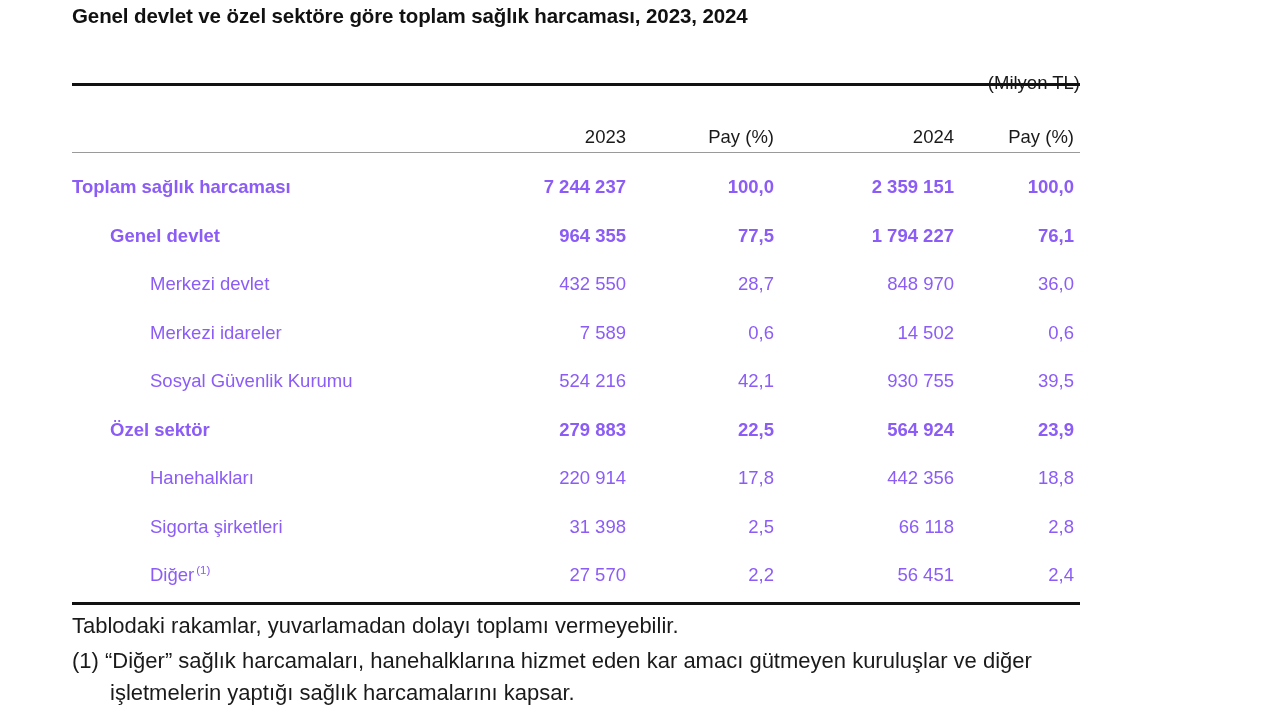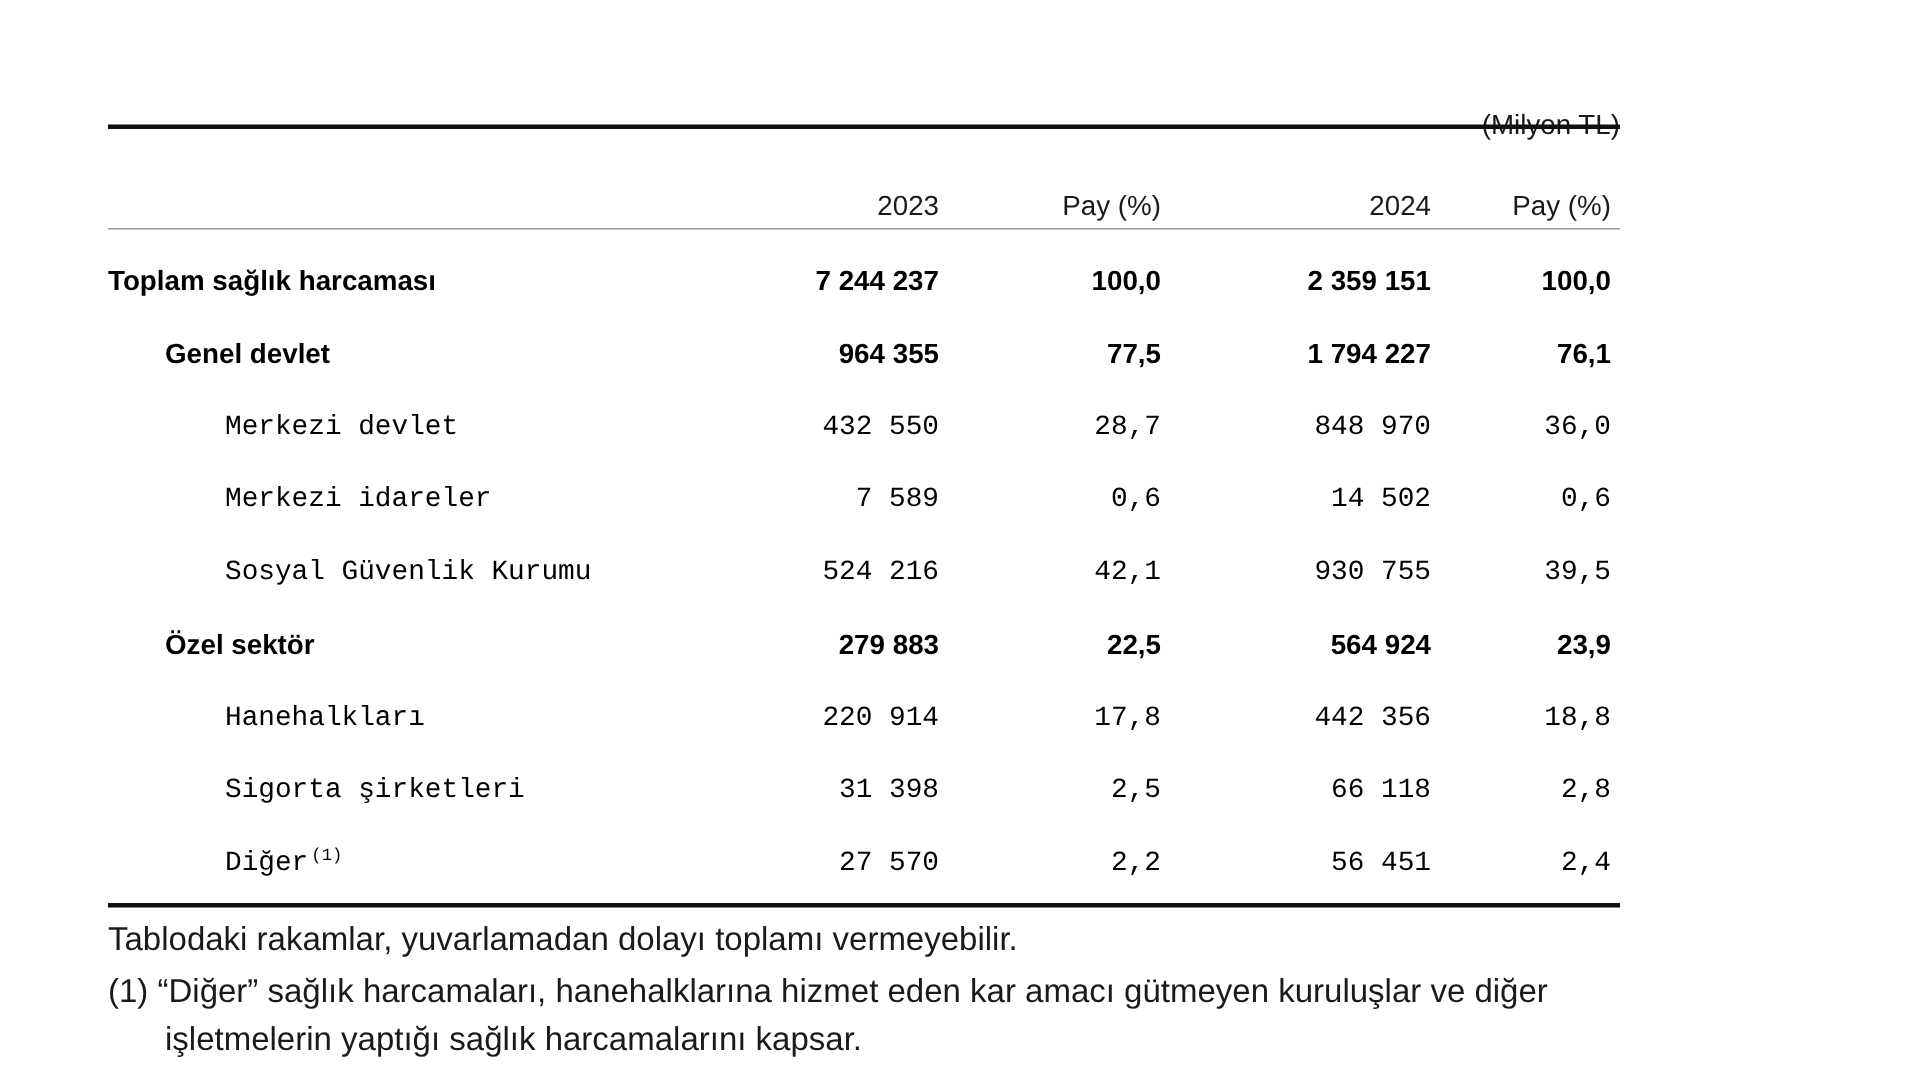--- a/index.html
+++ b/index.html
@@ -95,29 +95,29 @@
   }
   th.label, td.label {
     text-align: left;
   }
 
   tbody td {
     padding: 0;
     height: 48.5px;
     vertical-align: middle;
     font-size: 18.5px;
-    color: #000000;
+    color: #8b5cf6;
   }
   tbody tr.first-data td {
     padding-top: 10px;
   }
 
   tbody tr.lvl0 td { font-weight: bold; }
   tbody tr.lvl1 td { font-weight: bold; }
-  tbody tr.lvl2 td { font-weight: normal; font-family: Liberation Mono, monospace; }
+  tbody tr.lvl2 td { font-weight: normal; }
 
   td.label.i0 { padding-left: 0px; }
   td.label.i1 { padding-left: 38px; }
   td.label.i2 { padding-left: 78px; }
 
   tbody tr.last-data td {
     border-bottom: 3px solid #111111;
     padding-bottom: 2px;
   }
 
@@ -145,20 +145,21 @@
     margin: 0;
     padding-left: 38px;
     text-indent: -38px;
   }
 </style>
 </head>
 <body>
 
 <div class="page">
 
+  <div class="title">Genel devlet ve özel sektöre göre toplam sağlık harcaması, 2023, 2024</div>
 
   <div class="unit-caption">(Milyon TL)</div>
 
   <div class="table-wrap">
     <table class="data-table rule-top">
       <colgroup>
         <col class="c-label">
         <col class="c-v2023">
         <col class="c-p2023">
         <col class="c-v2024">

